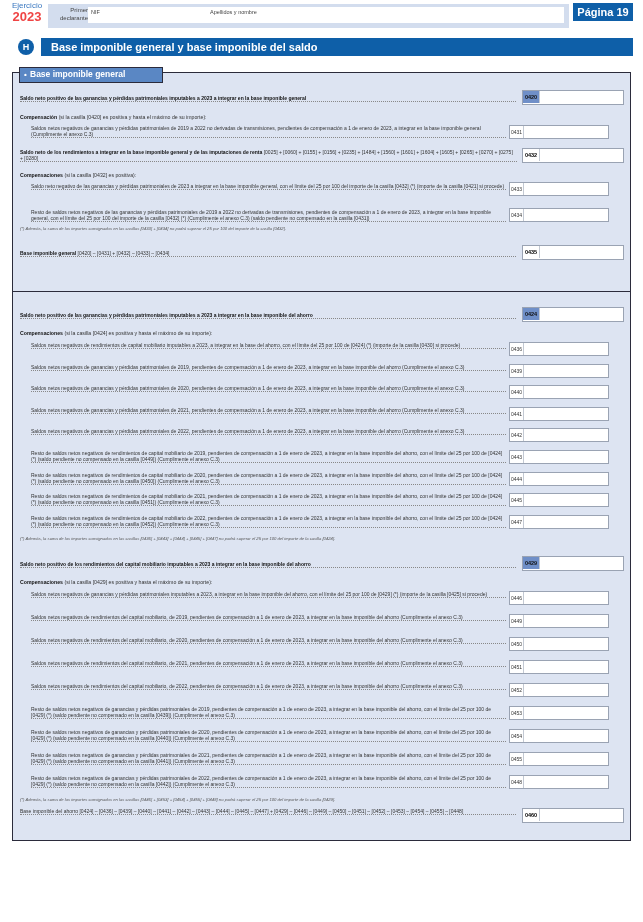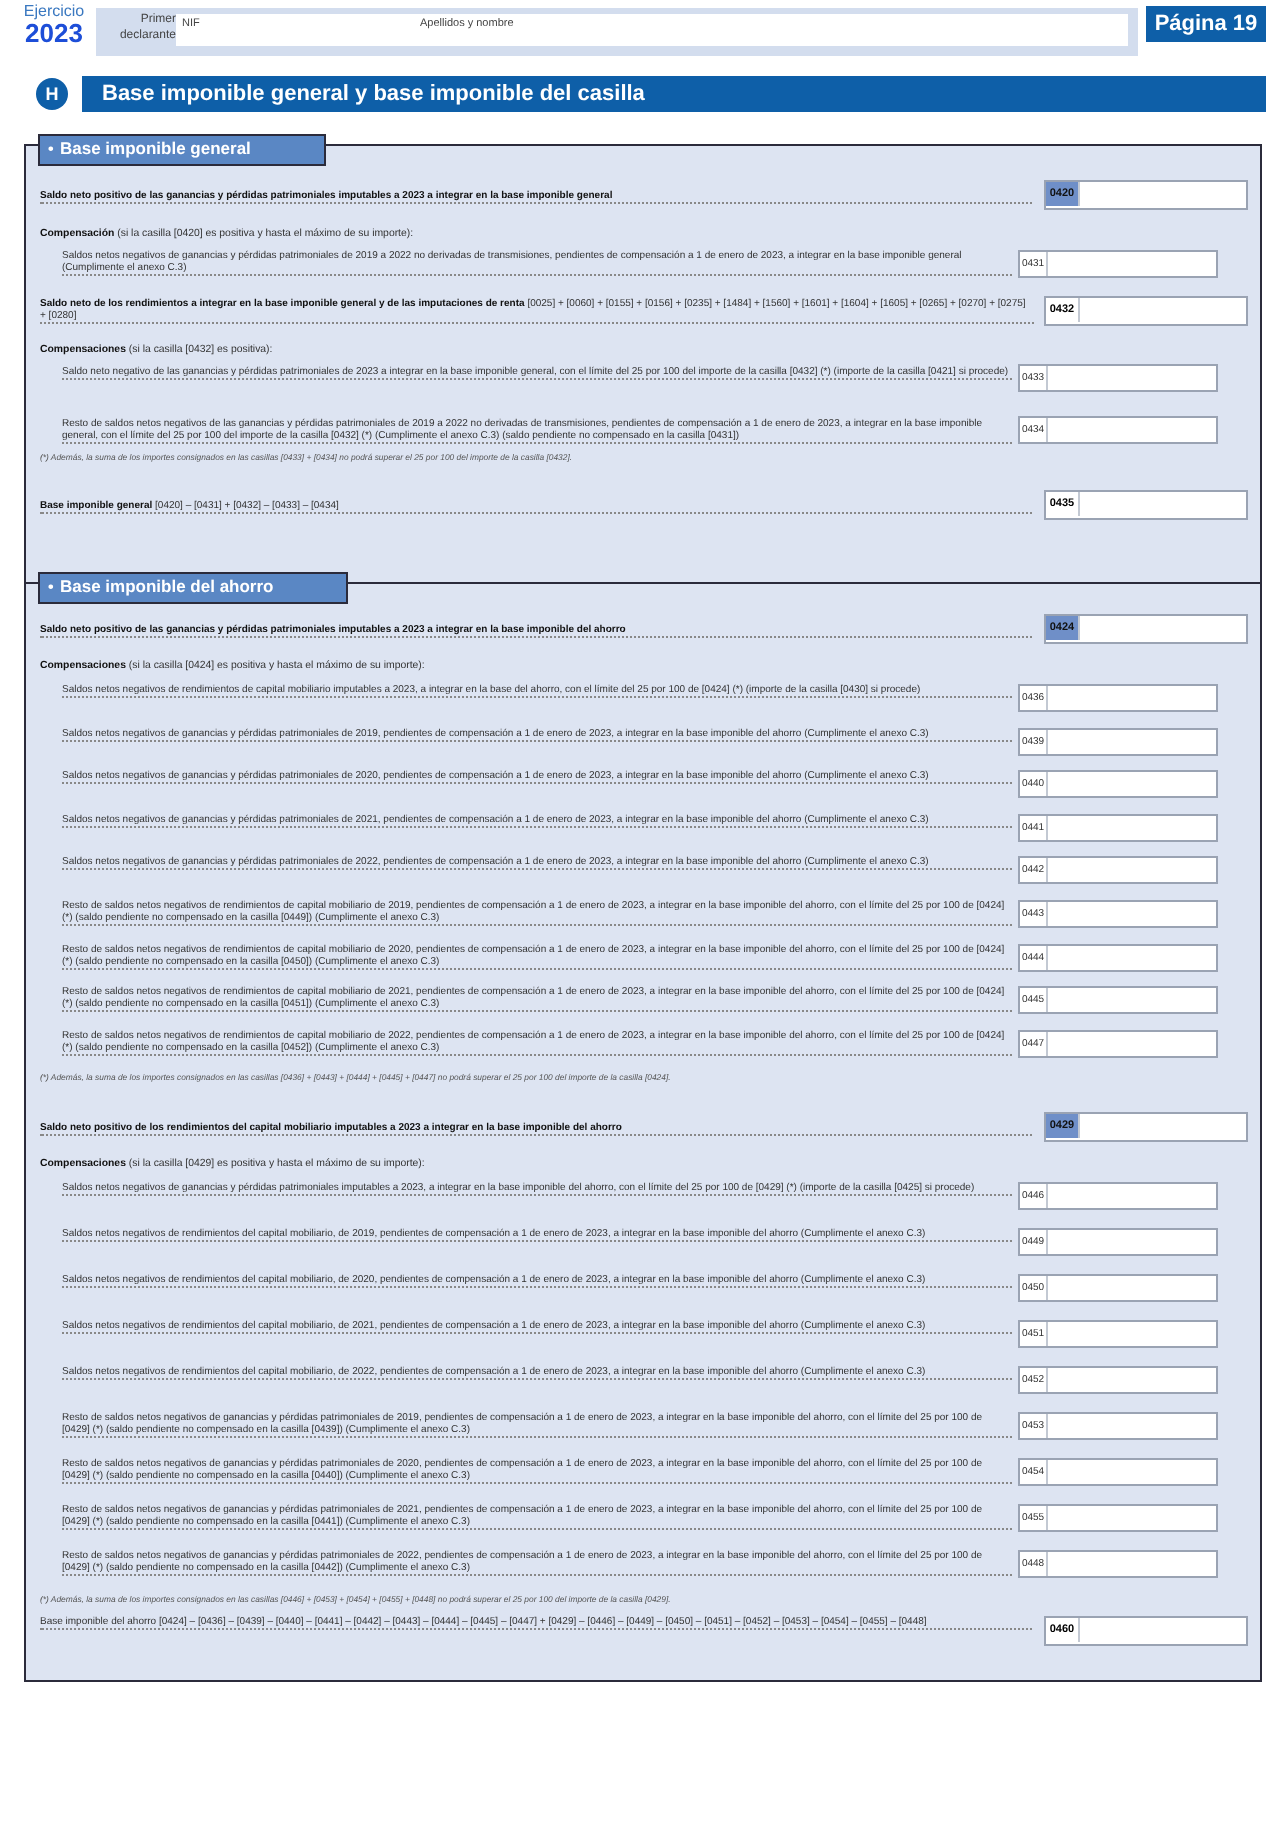--- a/index.html
+++ b/index.html
@@ -3,21 +3,21 @@
 <meta charset="utf-8">
 <style>
   * { box-sizing: border-box; margin: 0; padding: 0; }
   html, body { width: 643px; height: 922px; background: #ffffff; overflow: hidden; }
   body { font-family: "Liberation Sans", sans-serif; color: #222; position: relative; }
 
   
   .header { position: absolute; left: 0; top: 0; width: 643px; height: 30px; }
   .ejercicio { position: absolute; left: 10px; top: 2px; width: 34px; text-align: center; color: #3a78c0; }
   .ejercicio .lbl { font-size: 8px; line-height: 8px; display: block; }
-  .ejercicio .yr { font-size: 13px; line-height: 14px; font-weight: bold; display: block; color: #1d4ed8; }
+  .ejercicio .yr { font-size: 13px; line-height: 14px; font-weight: bold; display: block; color: #ef4444; }
   .decl-band { position: absolute; left: 48px; top: 4px; width: 521px; height: 24px; background: #d3ddee; }
   .decl-label { position: absolute; left: 4px; top: 2px; width: 36px; font-size: 6px; line-height: 8px; text-align: right; color: #444; }
   .nif-box { position: absolute; left: 40px; top: 3px; width: 150px; height: 16px; background: #fff; font-size: 5.5px; padding: 2px 3px; color: #444; }
   .name-box { position: absolute; left: 159px; top: 3px; width: 357px; height: 16px; background: #fff; font-size: 5.5px; padding: 2px 3px; color: #444; }
   .pagina { position: absolute; left: 573px; top: 3px; width: 60px; height: 18px; background: #0e5fa8; color: #fff; font-size: 11px; font-weight: bold; text-align: center; line-height: 18px; }
 
   
   .section-h { position: absolute; left: 18px; top: 38px; width: 615px; height: 18px; }
   .h-circle { position: absolute; left: 0; top: 1px; width: 16px; height: 16px; border-radius: 50%; background: #0e5fa8; color: #fff; font-size: 9px; font-weight: bold; text-align: center; line-height: 16px; }
   .h-bar { position: absolute; left: 23px; top: 0; width: 592px; height: 18px; background: #0e5fa8; color: #fff; font-size: 11px; font-weight: bold; padding-left: 10px; line-height: 18px; }
@@ -51,21 +51,21 @@
   <div class="decl-band">
     <div class="decl-label">Primer declarante</div>
     <div class="nif-box"><span>NIF</span></div>
     <div class="name-box"><span>Apellidos y nombre</span></div>
   </div>
   <div class="pagina">Página 19</div>
 </div>
 
 <div class="section-h">
   <div class="h-circle">H</div>
-  <div class="h-bar">Base imponible general y base imponible del casilla</div>
+  <div class="h-bar">Base imponible general y base imponible del saldo</div>
 </div>
 
 <div class="panel" style="top:72px;height:244px;">
   <div class="panel-tab" style="width:144px;">Base imponible general</div>
 
   <div class="text-block bold" style="left:7px;top:22px;width:496px;">
     <span>Saldo neto positivo de las ganancias y pérdidas patrimoniales imputables a 2023 a integrar en la base imponible general</span><span class="underline-dots"></span>
   </div>
   <div class="box major hl" style="left:509px;top:17px;width:102px;">
     <span class="code">0420</span>
@@ -109,21 +109,20 @@
 
   <div class="text-block" style="left:7px;top:177px;width:496px;">
     <b style="color:#111">Base imponible general</b> <span>[0420] – [0431] + [0432] – [0433] – [0434]</span><span class="underline-dots"></span>
   </div>
   <div class="box major" style="left:509px;top:172px;width:102px;">
     <span class="code">0435</span>
   </div>
 </div>
 
 <div class="panel" style="top:291px;height:550px;">
-  <div class="panel-tab" style="width:155px;">Base imponible del ahorro</div>
 
   <div class="text-block bold" style="left:7px;top:20px;width:496px;">
     <span>Saldo neto positivo de las ganancias y pérdidas patrimoniales imputables a 2023 a integrar en la base imponible del ahorro</span><span class="underline-dots"></span>
   </div>
   <div class="box major hl" style="left:509px;top:15px;width:102px;">
     <span class="code">0424</span>
   </div>
 
   <div class="lead" style="left:7px;top:38px;">
     <b>Compensaciones</b> <span>(si la casilla [0424] es positiva y hasta el máximo de su importe):</span>

